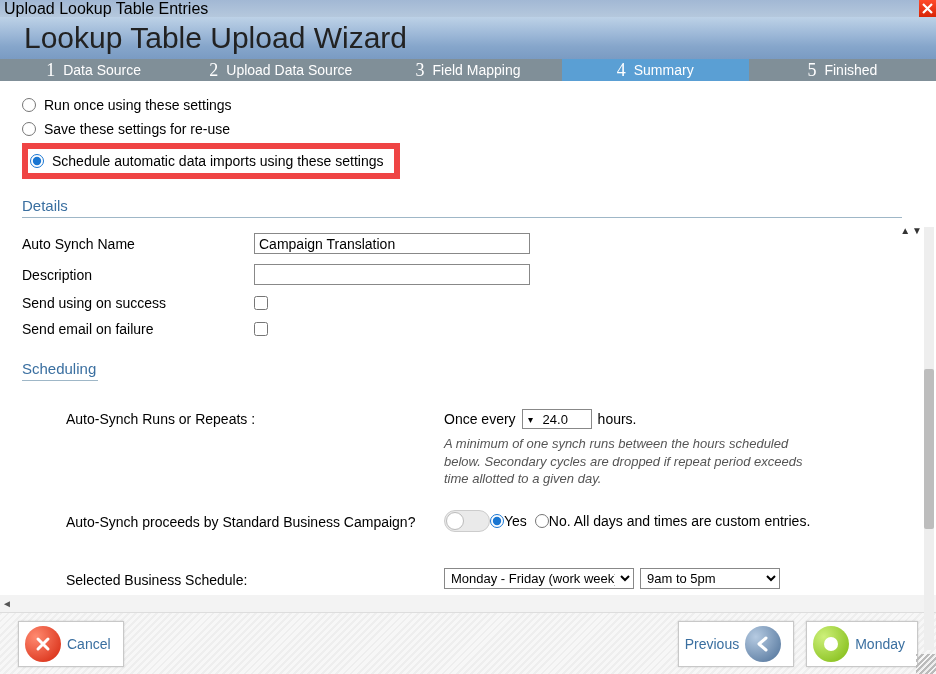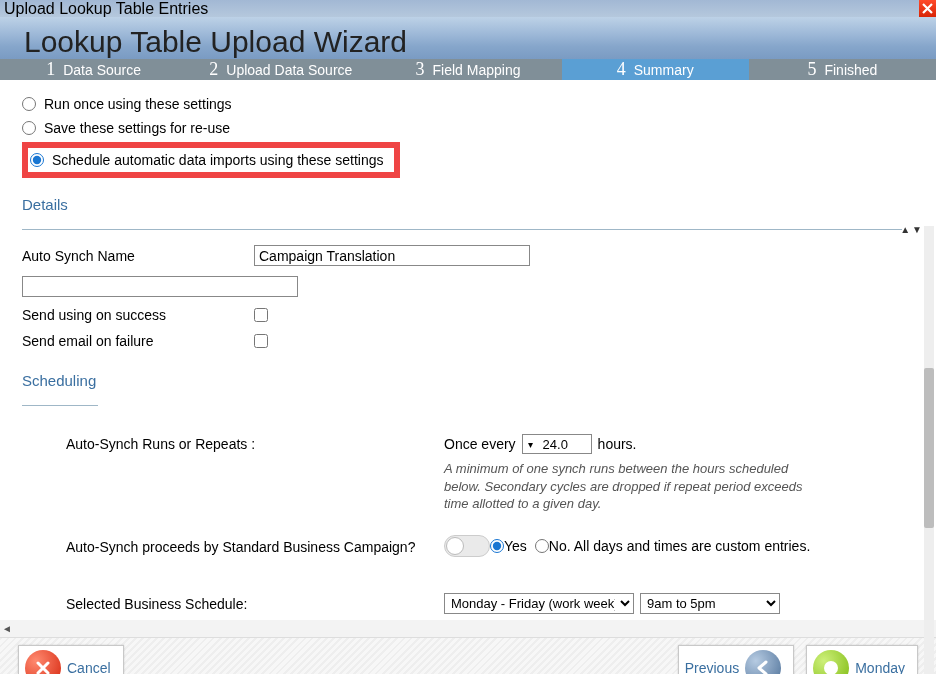--- a/index.html
+++ b/index.html
@@ -2,32 +2,32 @@
 <html><head>
 <meta charset="utf-8">
 <style>
   * { box-sizing: border-box; margin: 0; padding: 0; }
   body { font-family: Arial, Helvetica, sans-serif; font-size: 13px; color: #333; background: #fff; width: 936px; height: 674px; overflow: hidden; position: relative; }
   .window { width: 936px; height: 674px; display: flex; flex-direction: column; }
   .titlebar { height: 17px; background: linear-gradient(to bottom, #a2b8d4, #b5c8dd); display: flex; align-items: center; justify-content: space-between; padding: 0 0 0 4px; font-size: 16px; color: #000; }
   .titlebar .close { width: 17px; height: 17px; background: linear-gradient(to bottom, #ff4a2a, #d82506); display:flex; align-items:center; justify-content:center; cursor:pointer; }
   .titlebar .close svg { display:block; }
   .banner { height: 72px; background: linear-gradient(to bottom, #bdd2e7 0%, #9eb9d8 40%, #86a6cb 70%, #7a9bc3 100%); display:flex; align-items:center; padding-left: 24px; }
-  .banner-title { font-size: 30px; color: #222; font-weight: 400; margin-top: 8px; }
+  .banner-title { font-size: 30px; color: #222; font-weight: 400; }
   .steps { height: 39px; background: #808f98; display:flex; }
   .step { flex:1; display:flex; align-items:center; justify-content:center; color:#fff; font-size:14px; gap:8px; }
   .step .num { font-size:18px; font-family: Georgia, serif; }
   .step.active { background: #5a9fd4; }
   .content-wrap { flex:1; position:relative; display:flex; flex-direction:column; }
   .scroll-area { flex:1; position:relative; padding: 12px 22px 0 22px; overflow:hidden; }
   .radio-row { display:flex; align-items:center; gap:8px; padding: 4px 0; font-size:14px; color:#000; }
   .highlight { border: 6px solid #ef4444; display:inline-flex; padding: 4px 10px 4px 2px; margin-top:2px; }
   input[type=radio] { width:14px; height:14px; accent-color: #1976d2; cursor:pointer; }
   input[type=checkbox] { width:14px; height:14px; cursor:pointer; }
-  .section-label { color:#3a6fa0; font-size:15px; border-bottom:1px solid #9fb7c7; padding-bottom:16px; margin-top:18px; width: 880px; }
+  .section-label { color:#3a6fa0; font-size:15px; border-bottom:1px solid #9fb7c7; padding-bottom:3px; margin-top:18px; width: 880px; }
   .section-label.short { width: 76px; }
   .form-table { margin-top:10px; }
   .form-row { display:flex; align-items:center; padding: 5px 0; font-size:14px; color:#000; }
   .form-row .lbl { width: 232px; }
   .form-row input[type=text] { width: 276px; height:21px; border:1px solid #888; padding: 0 4px; font-size:14px; }
   .sched-block { padding: 22px 0 0 44px; font-size:14px; color:#000; }
   .sched-row { display:flex; align-items:flex-start; padding: 6px 0; }
   .sched-lbl { width: 378px; padding-top:2px; }
   .sched-val { flex:1; }
   .freq-line { display:flex; align-items:center; gap:6px; }
@@ -120,20 +120,21 @@
         </div>
       </div>
 
       <div class="section-label">Details</div>
       <div class="form-table">
         <div class="form-row">
           <span class="lbl">Auto Synch Name</span>
           <input type="text" value="Campaign Translation" style="">
         </div>
         <div class="form-row">
+          <span class="lbl">Description</span>
           <input type="text" value="" style="">
         </div>
         <div class="form-row">
           <span class="lbl">Send using on success</span>
           <input type="checkbox" style="">
         </div>
         <div class="form-row">
           <span class="lbl">Send email on failure</span>
           <input type="checkbox" style="">
         </div>

